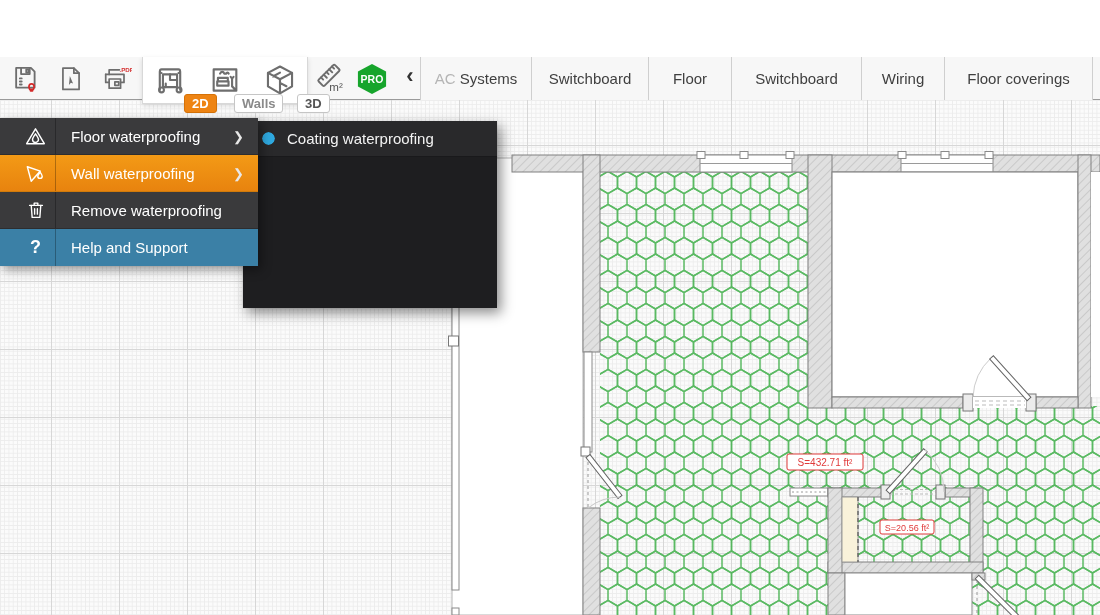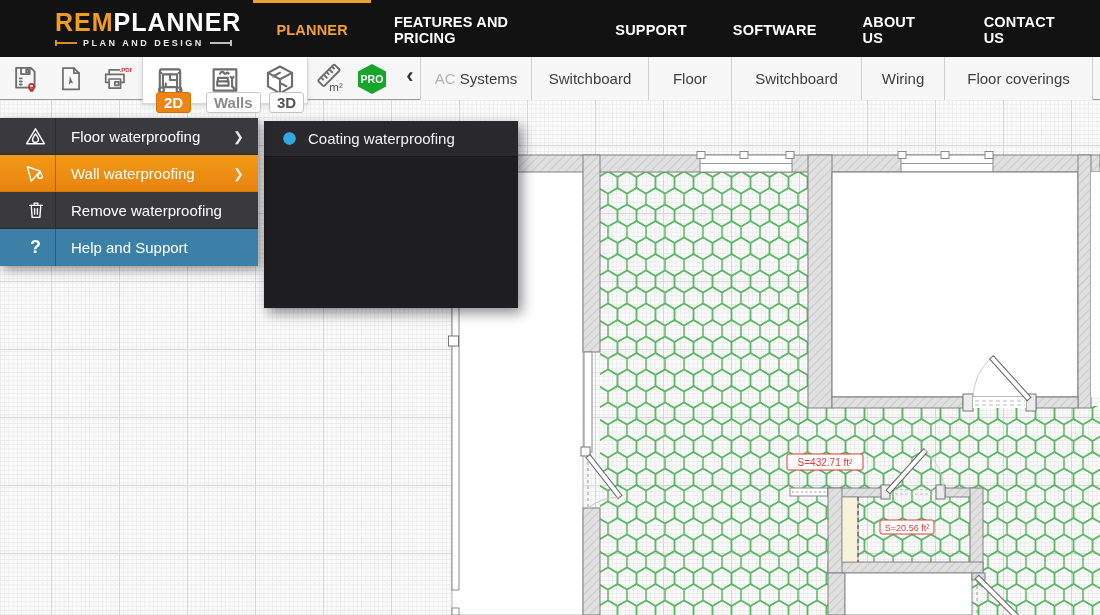--- a/index.html
+++ b/index.html
@@ -33,21 +33,21 @@
   .ruler-btn { left:312px; }
 
   .tabs { position:absolute; left:420px; top:0; height:43px; display:flex; }
   .tab { height:43px; display:flex; align-items:center; justify-content:center; font-size:15px; color:#3f3f3f; border-left:1px solid #cfcfcf; cursor:pointer; background:#f7f7f7; }
   .tab:last-child { border-right:1px solid #cfcfcf; }
   .tab .muted { color:#b5b5b5; white-space:pre; }
 
   
   .view-panel { position:absolute; left:142px; top:57px; width:166px; height:47px; background:#fff; border:1px solid #d8d8d8; border-top:none; box-shadow:0 2px 5px rgba(0,0,0,.12); z-index:45; display:flex; }
   .view-cell { width:55.3px; display:flex; align-items:center; justify-content:center; cursor:pointer; }
-  .view-badge { position:absolute; bottom:-10px; font-size:15px; font-weight:bold; padding:1px 7px; border-radius:3px; z-index:46; }
+  .view-badge { position:absolute; bottom:-10px; font-size:13px; font-weight:bold; padding:1px 7px; border-radius:3px; z-index:46;margin-left:28px; }
   .badge-2d { left:13px; background:#ee8413; color:#fff; border:1px solid #d57208; }
   .badge-walls { left:63px; background:#fff; color:#8a8a8a; border:1px solid #c6c6c6; }
   .badge-3d { left:126px; background:#fff; color:#555; border:1px solid #c6c6c6; }
 
   
   .canvas { position:absolute; left:0; top:100px; width:1100px; height:515px; background-color:#fbfbfb;
     background-image:
       linear-gradient(#d7d7d7 1px, transparent 1px),
       linear-gradient(90deg,#d7d7d7 1px, transparent 1px),
       linear-gradient(#ececec 1px, transparent 1px),
@@ -60,50 +60,32 @@
   .menu { position:absolute; left:0; top:118px; width:258px; z-index:60; box-shadow:3px 4px 10px rgba(0,0,0,.4); }
   .menu-item { height:37px; display:flex; align-items:center; background:#3a3a3c; border-bottom:1px solid #2d2d2f; cursor:pointer;padding-left:16px; }
   .menu-item:last-child { border-bottom:none; }
   .menu-item.active-orange { background:linear-gradient(180deg,#f39a16,#e8830e); border-bottom-color:#d07a0a; }
   .menu-item.highlight-blue { background:#3b80a6; }
   .mi-icon { width:40px; height:100%; display:flex; align-items:center; justify-content:center; border-right:1px solid rgba(0,0,0,.28); flex:none; }
   .mi-label { color:#fff; font-size:15px; padding-left:15px; flex:1; }
   .mi-arrow { color:#e8e8e8; font-size:13px; padding-right:14px; }
   .mi-q { color:#fff; font-size:18px; font-weight:bold; }
 
-  .submenu { position:absolute; left:264px; top:121px; width:254px; height:187px; background:#1e1e20; z-index:59; box-shadow:4px 5px 12px rgba(0,0,0,.45); }
+  .submenu { position:absolute; left:243px; top:121px; width:254px; height:187px; background:#1e1e20; z-index:59; box-shadow:4px 5px 12px rgba(0,0,0,.45); }
   .sub-item { height:36px; display:flex; align-items:center; gap:12px; padding-left:19px; background:#29292b; border-bottom:1px solid #19191b; cursor:pointer; }
   .sub-dot { width:13px; height:13px; border-radius:50%; flex:none; }
   .sub-label { color:#f3f3f3; font-size:15px; }
 
   svg .ic { fill:none; stroke:#6e6e6e; stroke-width:1.5; stroke-linecap:round; stroke-linejoin:round; }
 </style>
 </head>
 <body>
 
 <div class="stage">
 
-  <header class="navbar">
-    <div class="logo">
-      <div class="logo-main"><span class="accent">REM</span><span class="rest">PLANNER</span></div>
-      <div class="logo-tag">
-        <i class="tl tl-left"></i>
-        <span class="txt">PLAN AND DESIGN</span>
-        <i class="tl tl-right"></i>
-      </div>
-    </div>
-    <nav class="nav-items">
-      <a class="nav-item active">PLANNER</a>
-      <a class="nav-item">FEATURES AND PRICING</a>
-      <a class="nav-item">SUPPORT</a>
-      <a class="nav-item">SOFTWARE</a>
-      <a class="nav-item">ABOUT US</a>
-      <a class="nav-item">CONTACT US</a>
-    </nav>
-  </header>
 
   <div class="toolbar">
     <div class="tb-group g-left">
       <div class="tb-btn">
         <svg width="32" height="32" viewBox="0 0 26 26">
           <path class="ic" d="M5,4 H17 L20,7 V20 H5 Z"></path>
           <path class="ic" d="M9,4 V9 H16 V4"></path>
             <rect class="ic" x="13.2" y="5.2" width="1.8" height="2.6"></rect>
           <path class="ic" d="M8,12.5 H9.5 M8,15 H9.5 M8,17.5 H9.5"></path>
           <path d="M16,21.5 c0,-0.8 -0.6,-1 -0.6,-2.2 0,-1.5 1,-2.4 2.1,-2.4 1.1,0 2.1,0.9 2.1,2.4 0,1.2 -0.6,1.4 -0.6,2.2 Z M16.7,22.6 h1.6" fill="none" stroke="#d42a2a" stroke-width="1.4" stroke-linejoin="round" stroke-linecap="round"></path>

